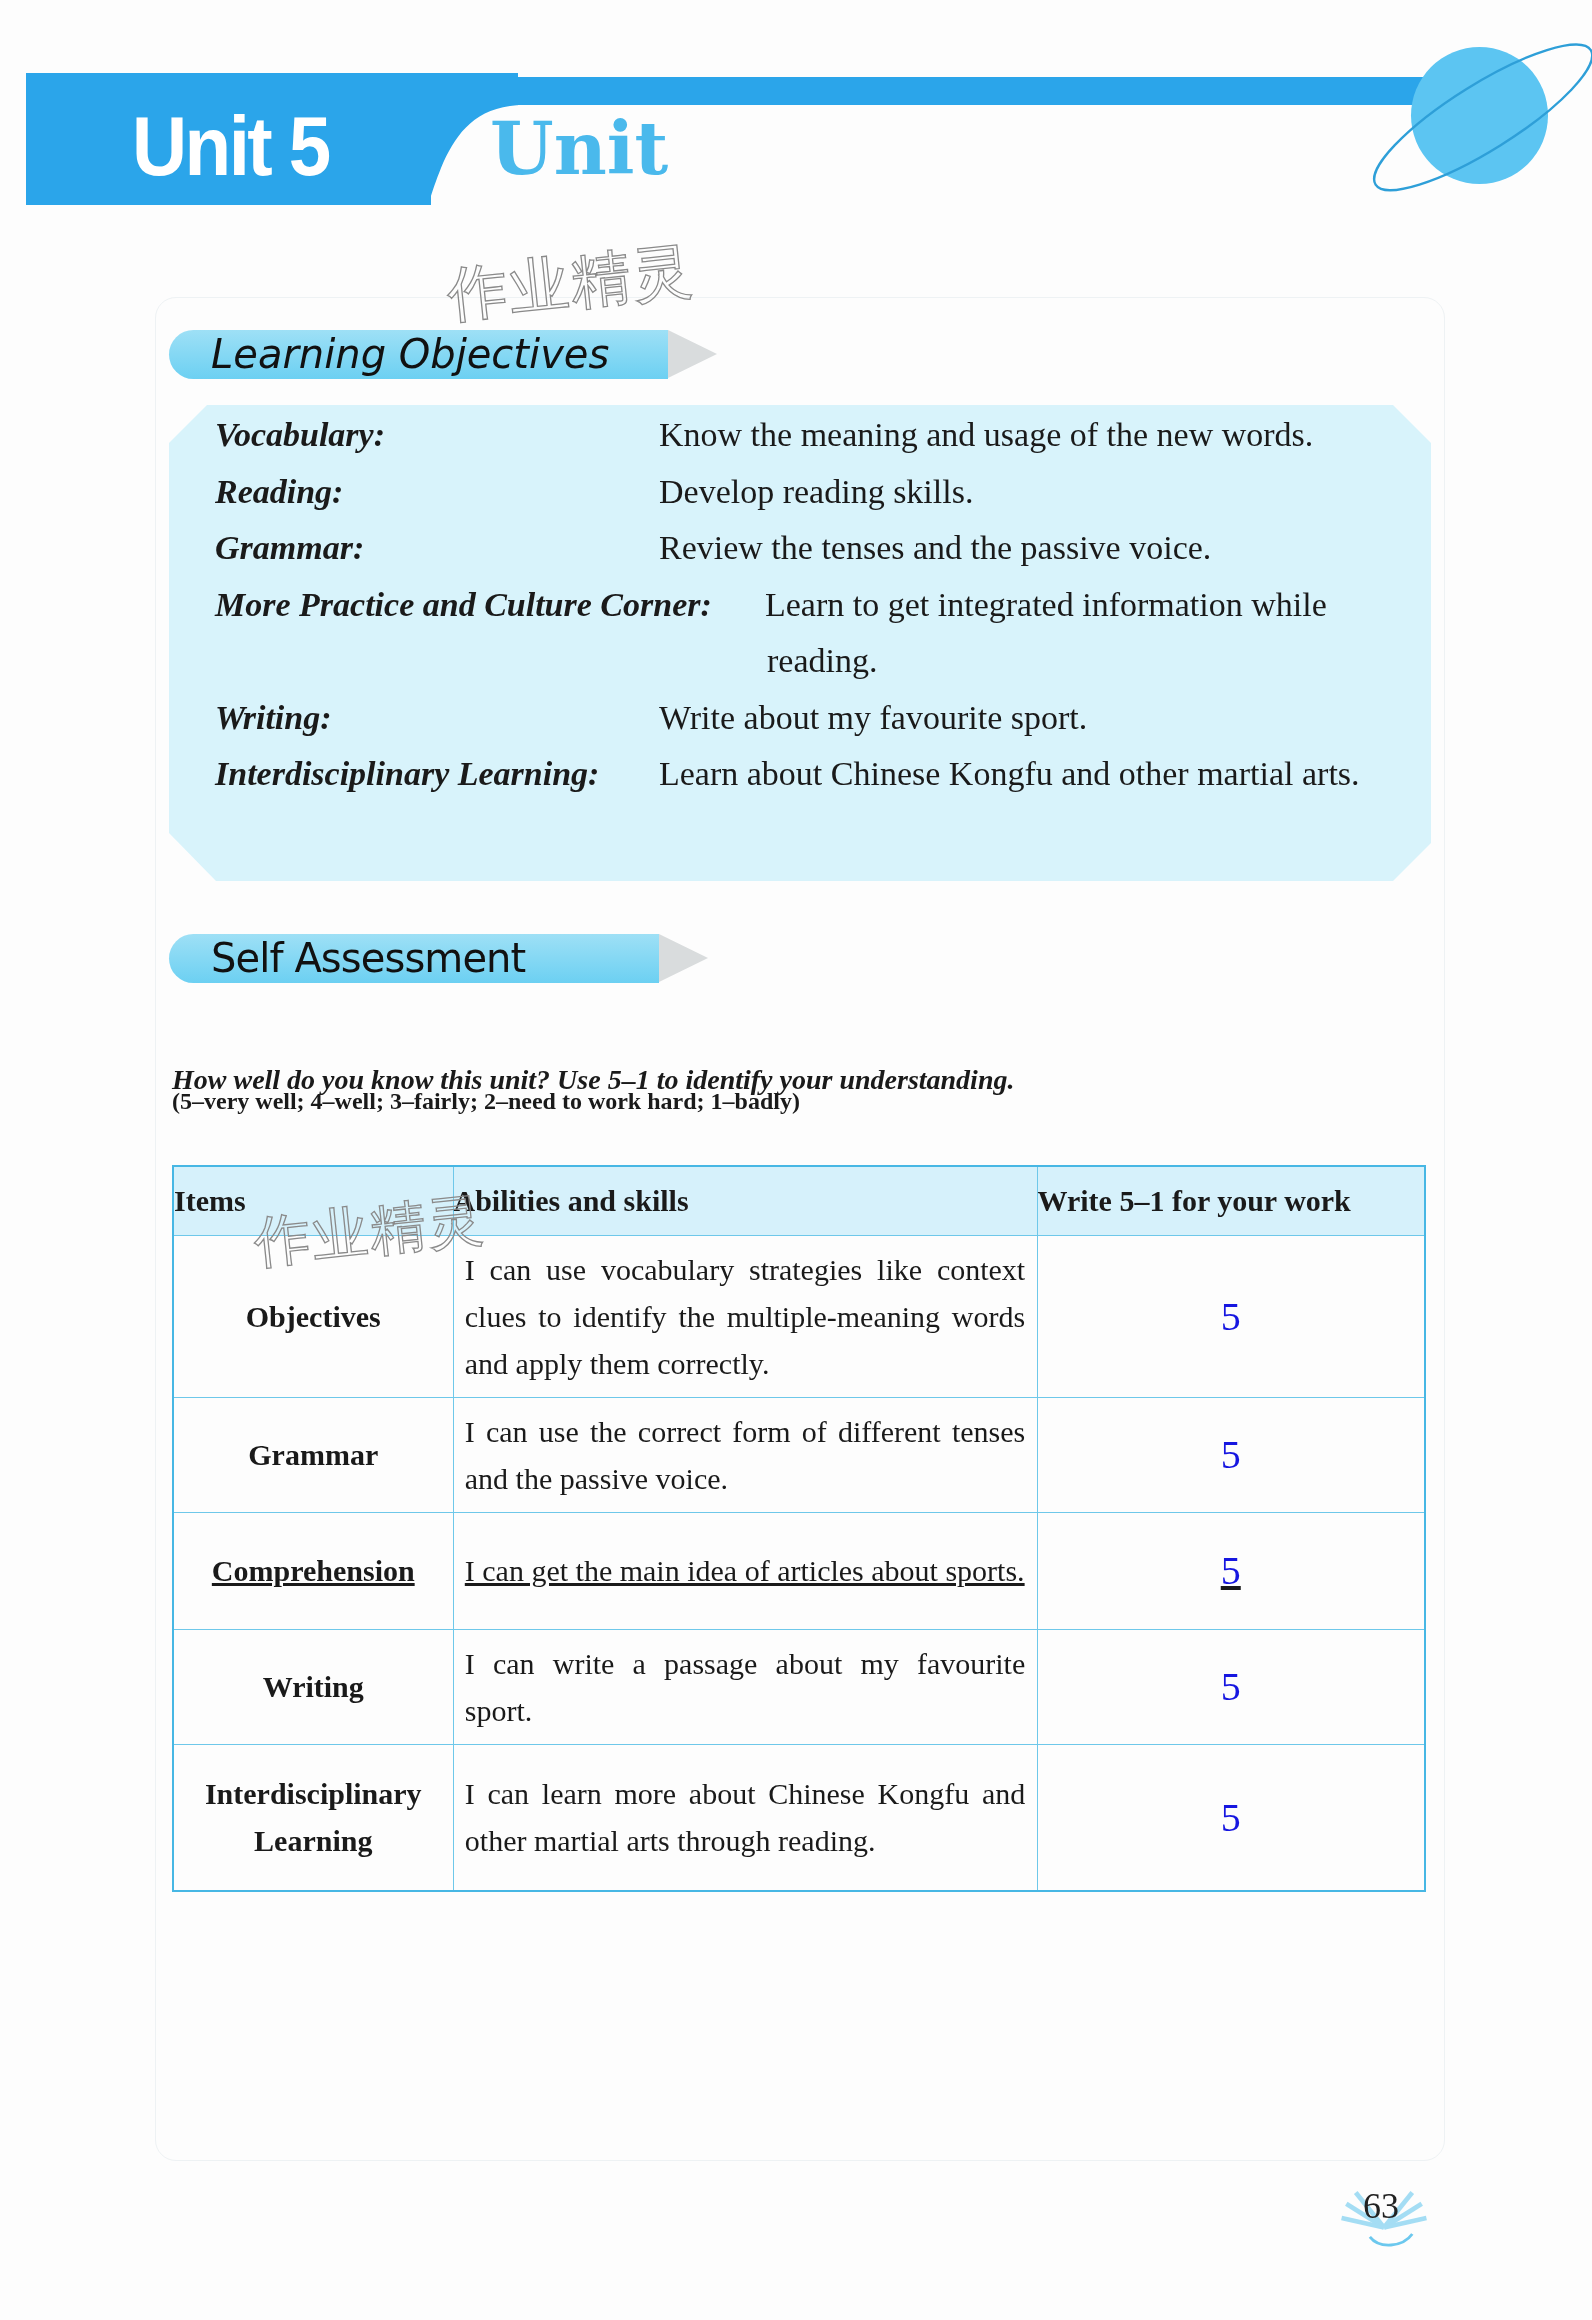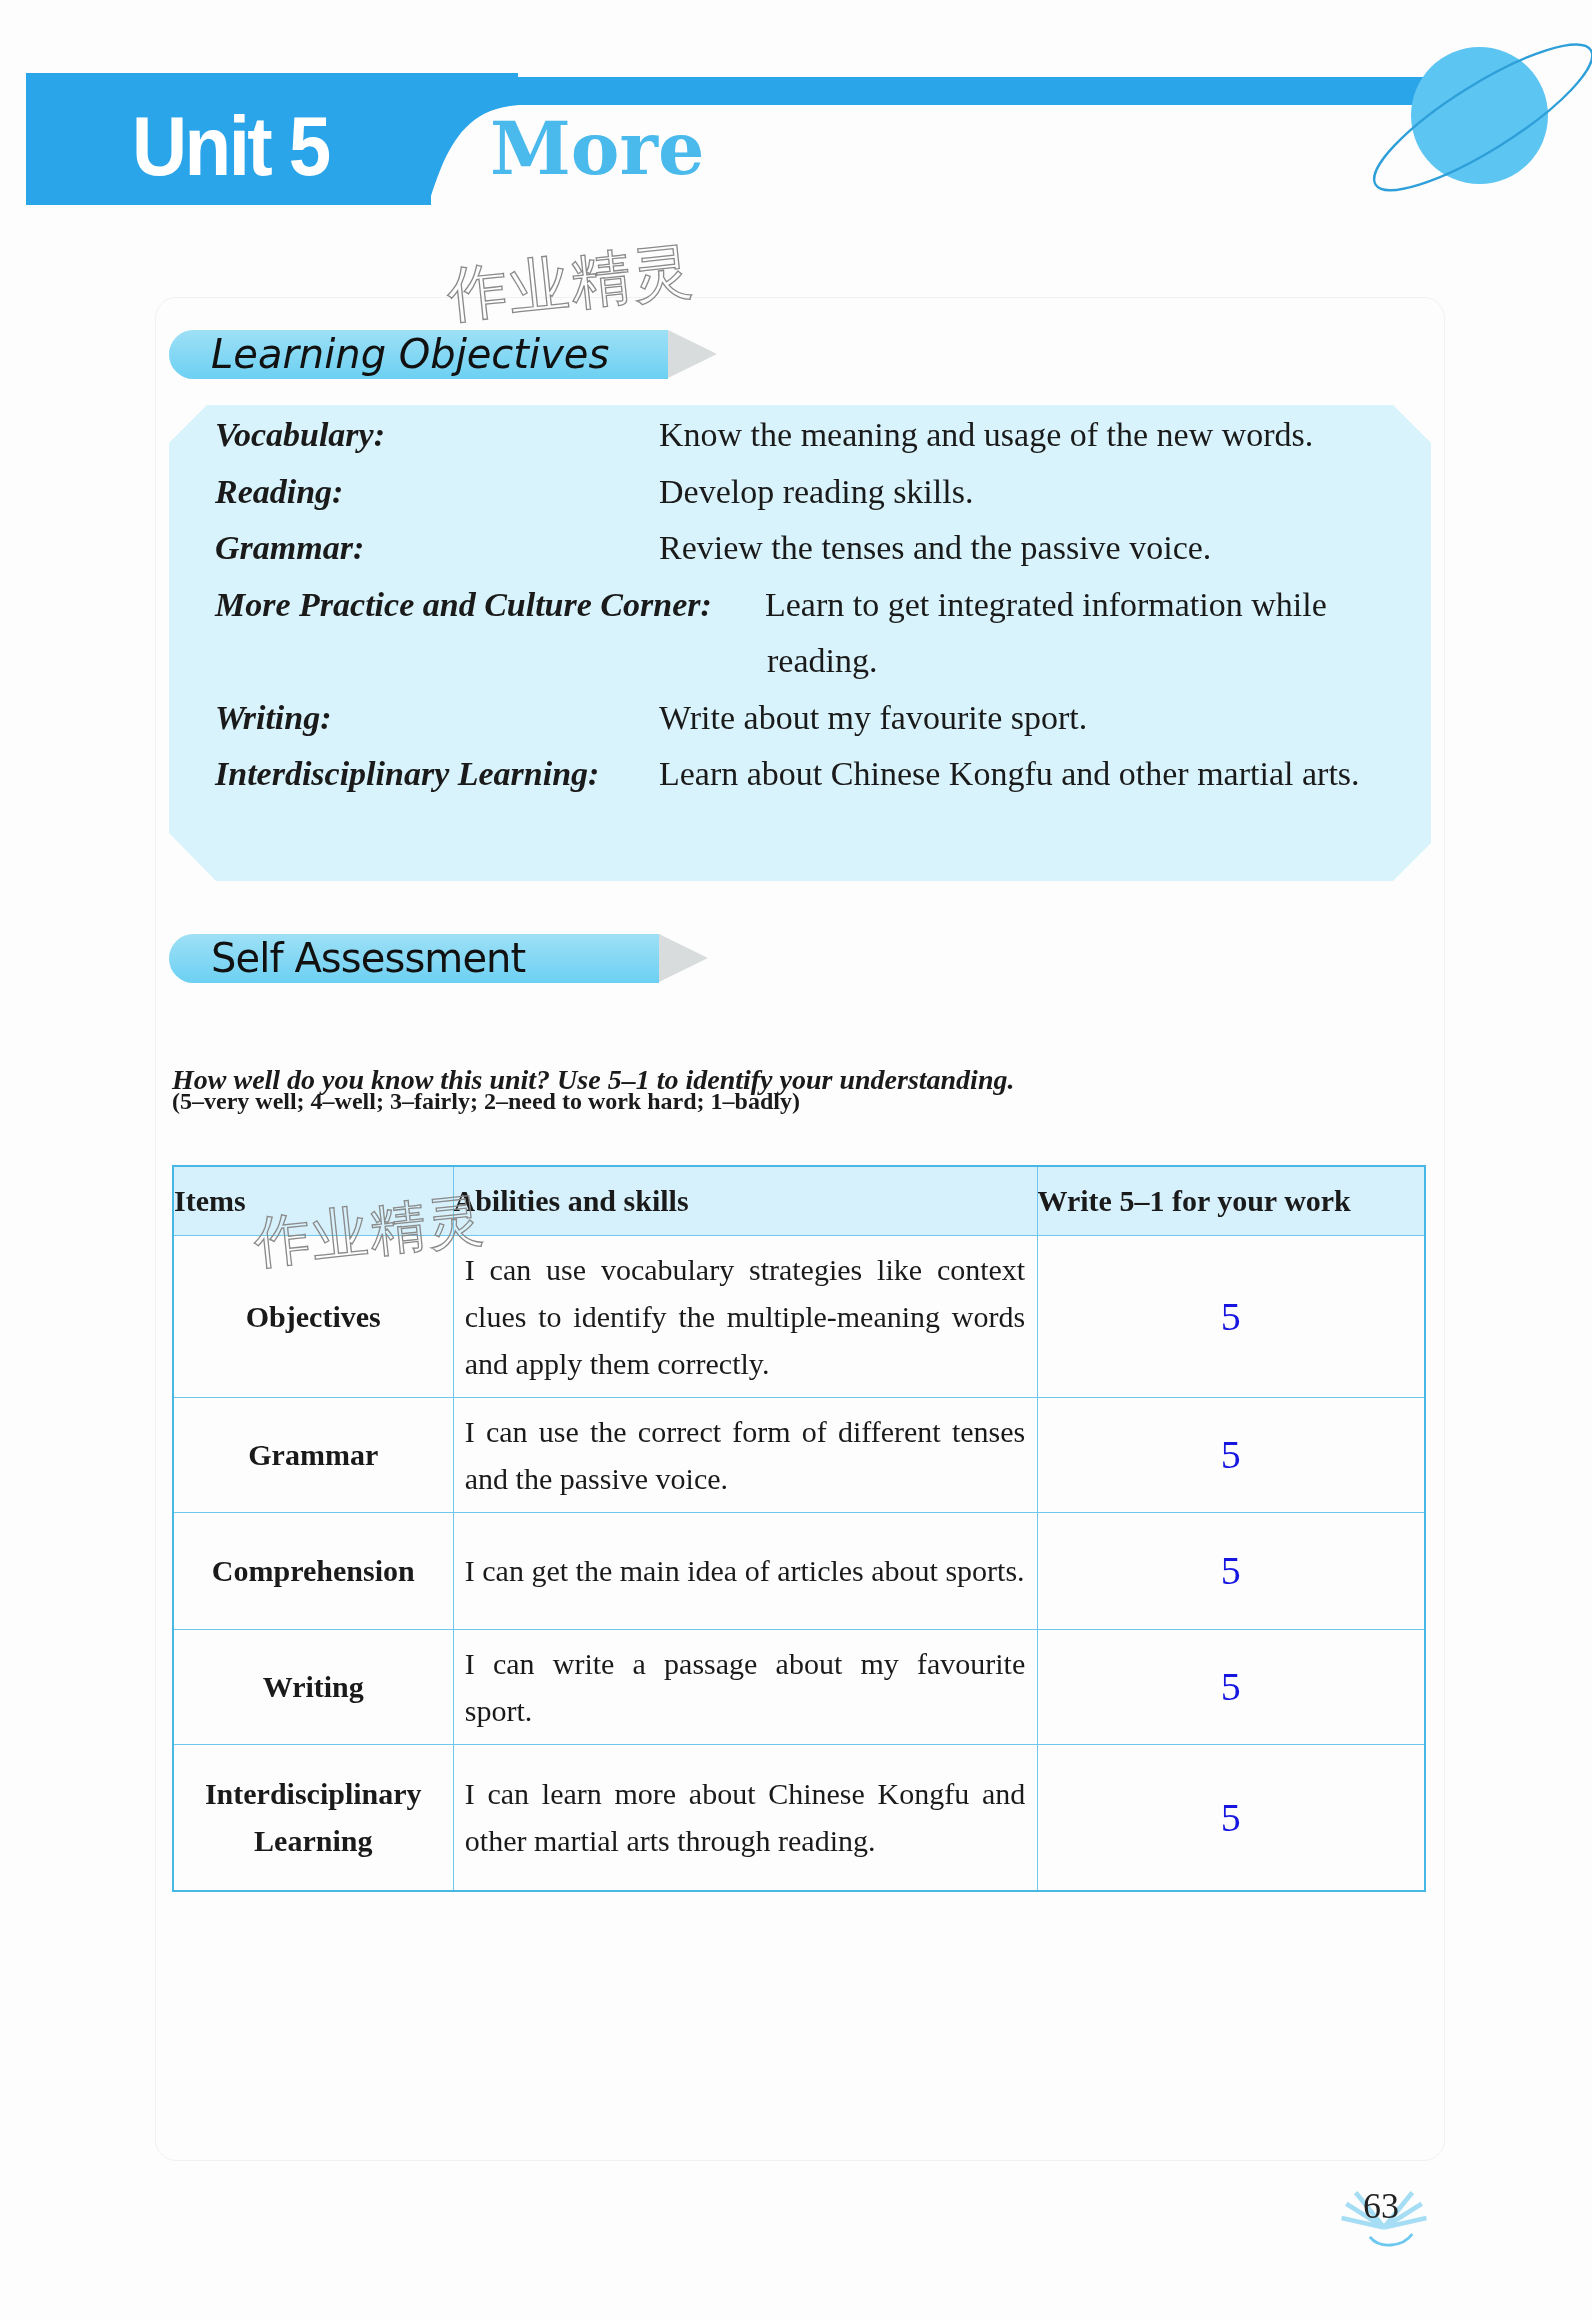--- a/index.html
+++ b/index.html
@@ -98,21 +98,21 @@
   .page-fan { position: absolute; left: 1332px; top: 2185px; width: 104px; height: 66px; }
   .page-num { position: absolute; left: 1363px; top: 2185px; font-size: 36px; color: #222; }
 </style>
 </head>
 <body>
 
 <div class="hdr-stripe"></div>
 <div class="hdr-band"></div>
 <div class="hdr-curve"></div>
 <div class="unit-title">Unit 5</div>
-<div class="unit-name">More</div>
+<div class="unit-name">Unit</div>
 <div class="planet"></div>
 <svg class="planet-ring" viewBox="0 0 260 200">
   <ellipse cx="135" cy="95" rx="135" ry="35" transform="rotate(-32 135 95)" fill="none" stroke="#2e9fd8" stroke-width="2.5"></ellipse>
 </svg>
 
 <div class="frame"></div>
 
 <div class="watermark" style="left:447px; top:243px;">作业精灵</div>
 
 <div class="pencil" style="top:330px;">
@@ -168,21 +168,21 @@
     <tr style="height:162px;">
       <td class="item">Objectives</td>
       <td class="ability">I can use vocabulary strategies like context clues to identify the multiple-meaning words and apply them correctly.</td>
       <td class="score">5</td>
     </tr>
     <tr style="height:115px;">
       <td class="item">Grammar</td>
       <td class="ability">I can use the correct form of different tenses and the passive voice.</td>
       <td class="score">5</td>
     </tr>
-    <tr style="height:117px;">
+    <tr style="height:117px;text-decoration:underline;">
       <td class="item">Comprehension</td>
       <td class="ability">I can get the main idea of articles about sports.</td>
       <td class="score">5</td>
     </tr>
     <tr style="height:115px;">
       <td class="item">Writing</td>
       <td class="ability">I can write a passage about my favourite sport.</td>
       <td class="score">5</td>
     </tr>
     <tr style="height:147px;">

